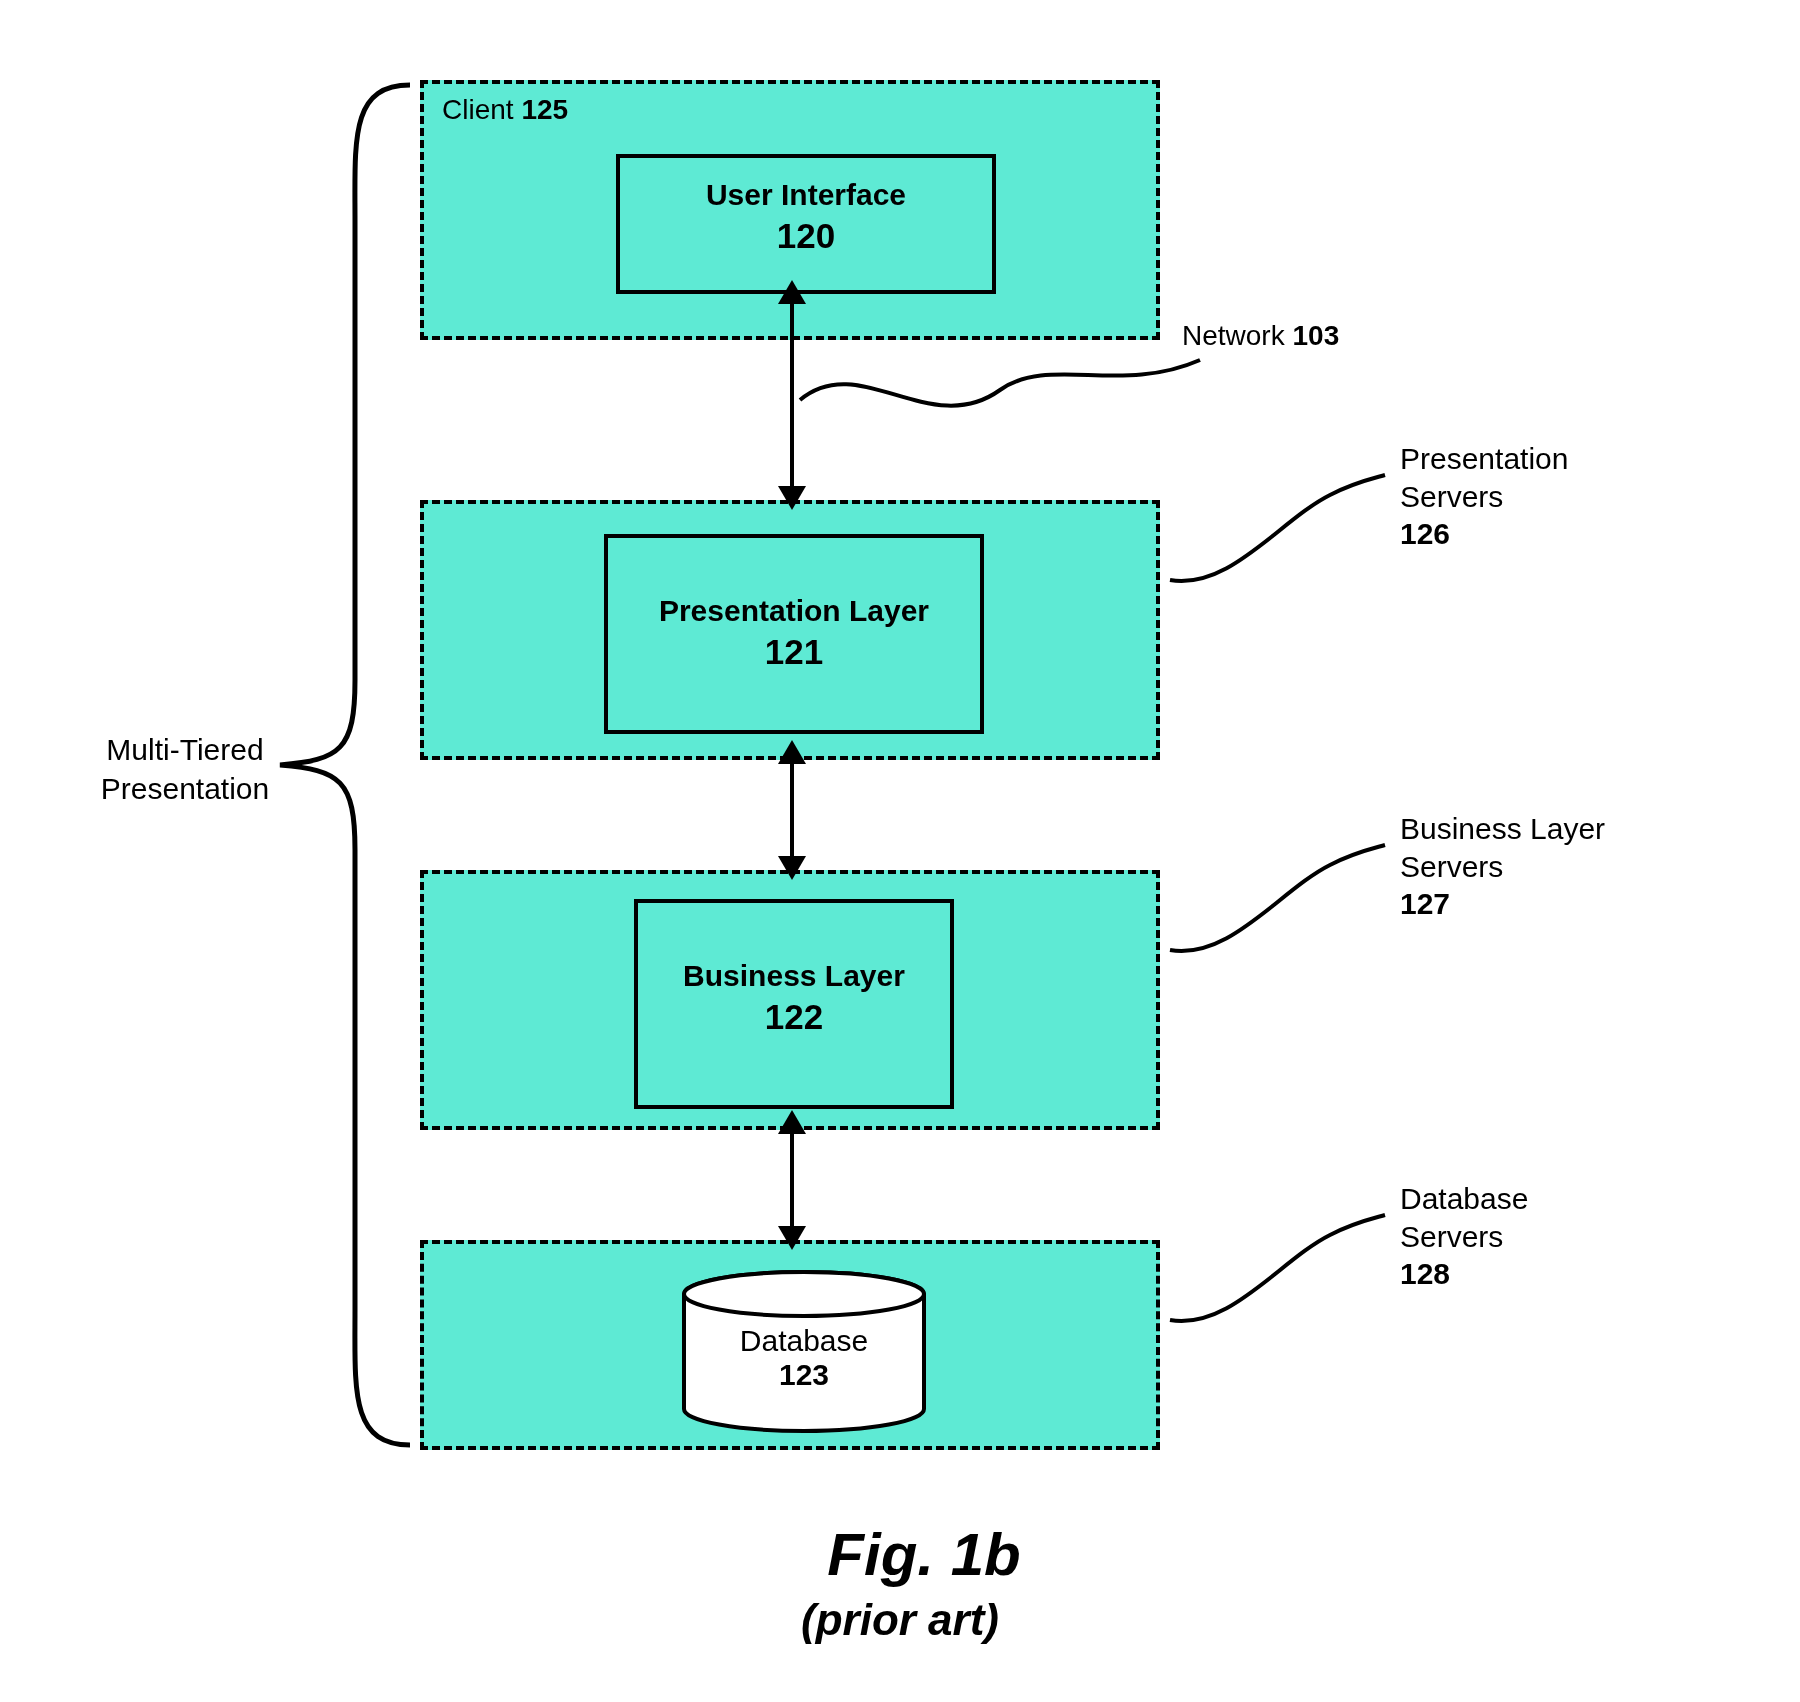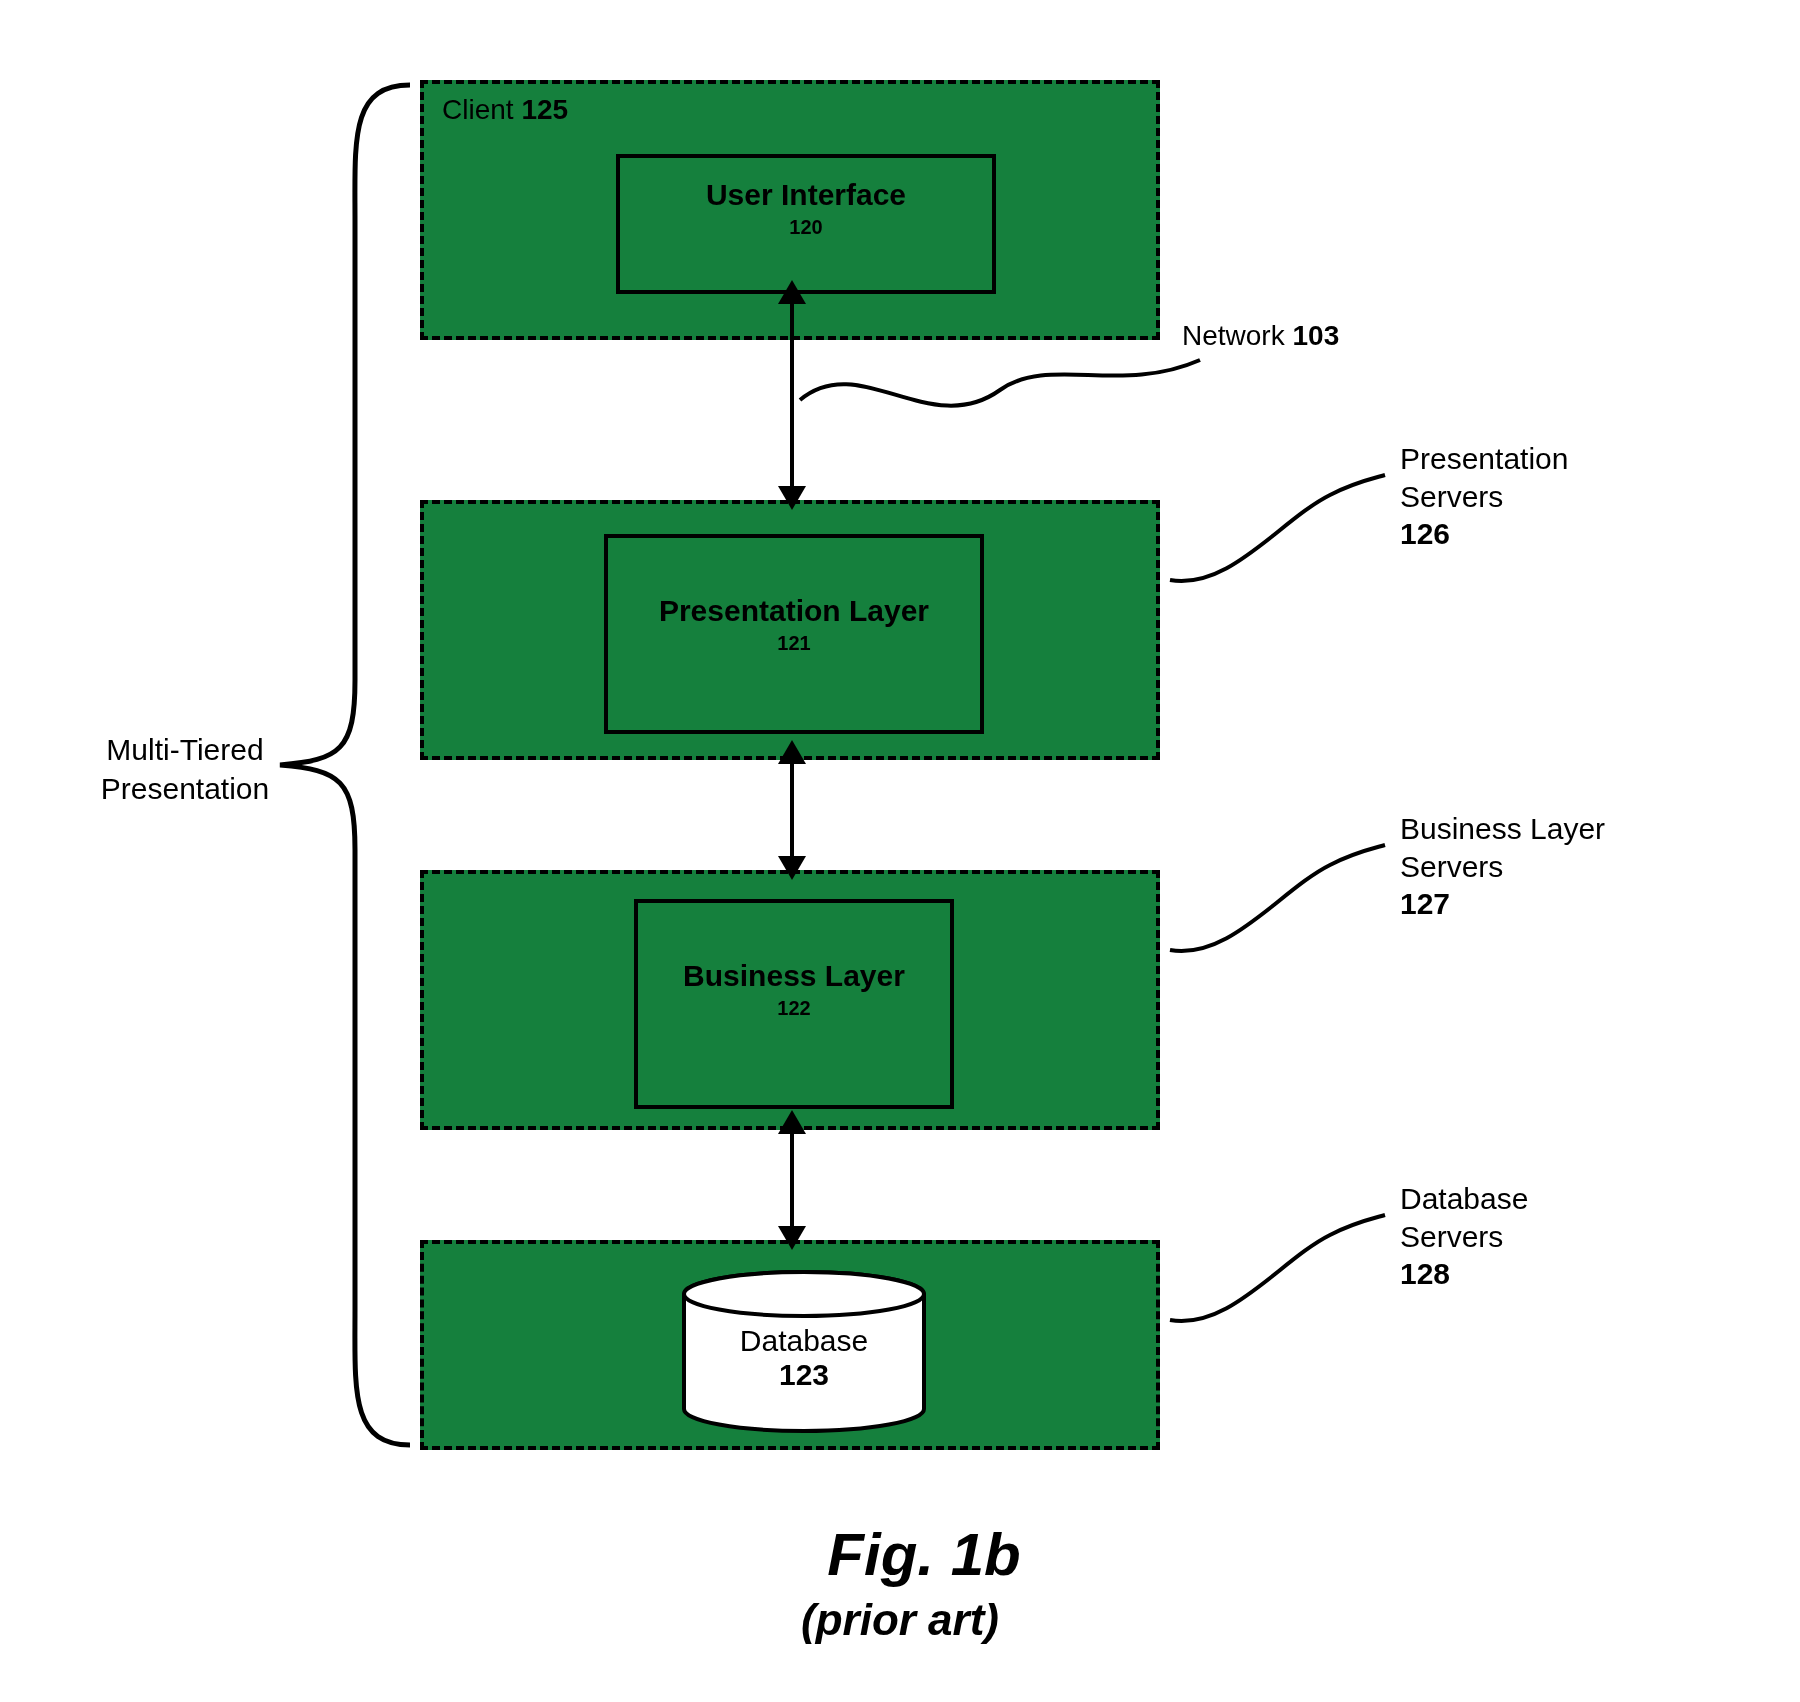--- a/index.html
+++ b/index.html
@@ -10,31 +10,31 @@
     background: #fff;
     font-family: Arial, Helvetica, sans-serif;
     position: relative;
     color: #000;
   }
   .abs { position: absolute; }
 
   
   .tier {
     border: 4px dashed #000;
-    background: #15803d;
+    background: #5eead4;
   }
 
   
   .inner-box {
     border: 4px solid #000;
     text-align: center;
   }
   .inner-box .name, .inner-box .num { display: block; font-weight: bold; }
   .inner-box .name { font-size: 30px; margin-top: 20px; }
-  .inner-box .num  { font-size: 20px; margin-top: 4px; }
+  .inner-box .num  { font-size: 35px; margin-top: 4px; }
 
   
   .client-label { font-size: 28px; }
   .client-label .b { font-weight: bold; }
 
   
   .callout-label { font-size: 30px; line-height: 1.25; text-align: left; }
   .callout-label .b { font-weight: bold; }
 
   

